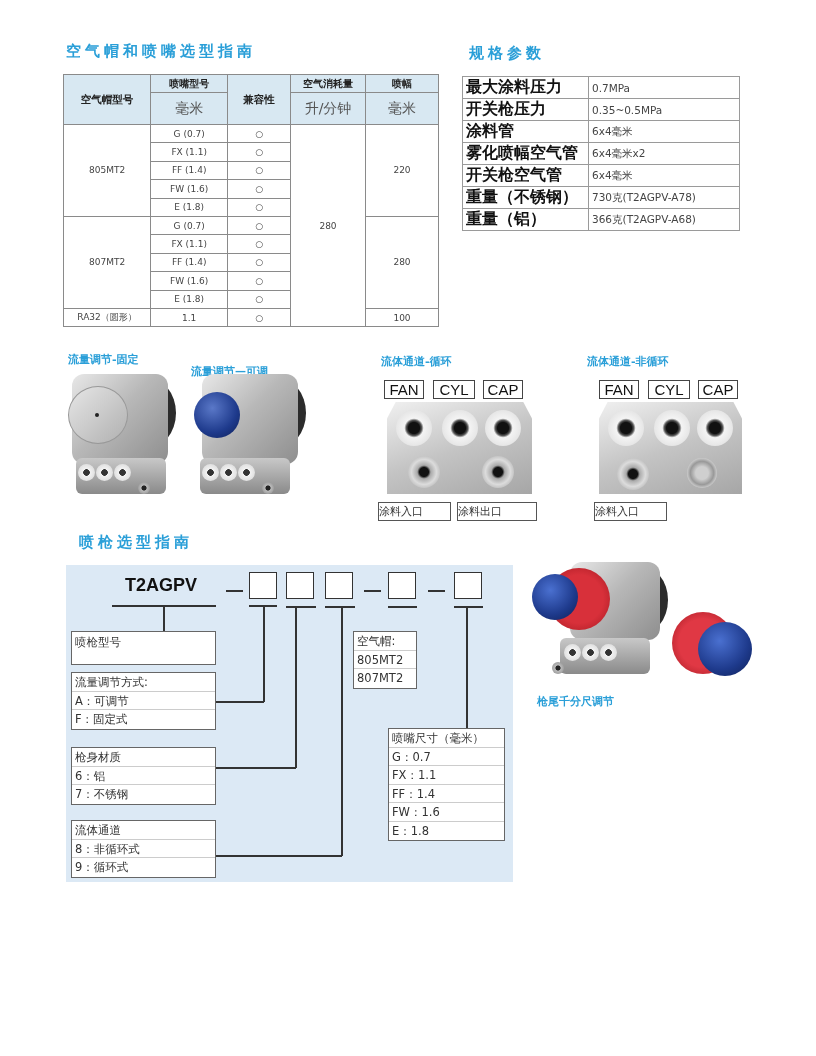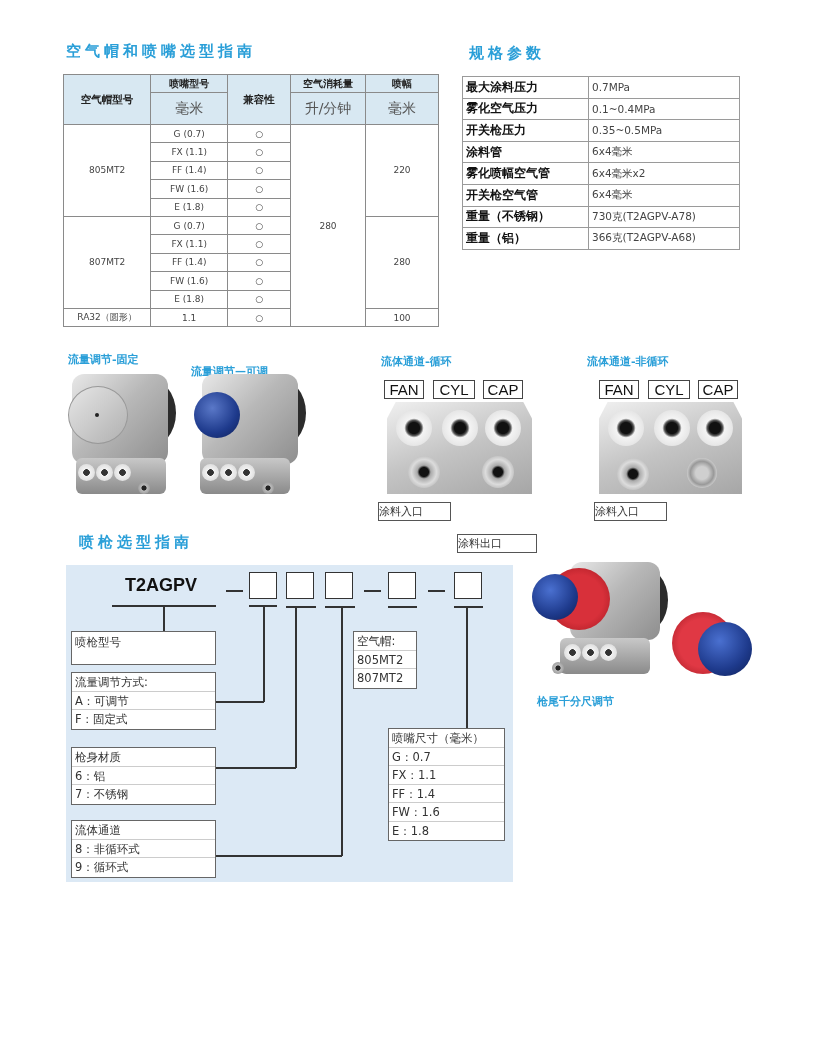--- a/index.html
+++ b/index.html
@@ -12,21 +12,21 @@
     #capTable { position: absolute; left: 63px; top: 74px; width: 376px; border-collapse: collapse; font-size: 9px; color: #444; }
     #capTable td, #capTable th { border: 1px solid #8a8a8a; text-align: center; height: 18.4px; padding: 0; font-weight: normal; }
     #capTable thead th { background: #d8e8f2; color: #222; }
     #capTable thead th.big { font-size: 10.5px; font-weight: bold; }
     #capTable thead th.sub { font-size: 14px; color: #555; height: 32px; }
     #capTable thead th.h1 { font-size: 10px; font-weight: bold; height: 18px; }
 
     
     #specTable { position: absolute; left: 462px; top: 76px; width: 278px; border-collapse: collapse; }
     #specTable td { border: 1px solid #9a9a9a; height: 21.6px; padding: 0 3px; }
-    #specTable td.k { font-weight: bold; font-size: 12px; color: #111; width: 126px; }
+    #specTable td.k { font-weight: bold; font-size: 16px; color: #111; width: 126px; }
     #specTable td.v { font-size: 10.5px; color: #444; }
 
     
     .caption { position: absolute; color: #2a9fd8; font-weight: bold; font-size: 11px; }
 
     
     .gun { position: absolute; }
     .gun .body { position: absolute; background: linear-gradient(135deg,#e8e8e8 0%,#b8b8b8 45%,#8e8e8e 100%); border-radius: 12px; }
     .gun .back { position: absolute; background: #2c2c2c; border-radius: 50%; }
     .gun .cap { position: absolute; border-radius: 50%; }
@@ -127,24 +127,20 @@
     </tr>
   </tbody>
 </table>
 
 <div class="section-title" style="left:469px;top:44px;">规格参数</div>
 <table id="specTable">
   <tbody>
       <tr>
         <td class="k">最大涂料压力</td>
         <td class="v">0.7MPa</td>
-      </tr>
-  <tr>
-        <td class="k">雾化空气压力</td>
-        <td class="v">0.1~0.4MPa</td>
       </tr>
   <tr>
         <td class="k">开关枪压力</td>
         <td class="v">0.35~0.5MPa</td>
       </tr>
   <tr>
         <td class="k">涂料管</td>
         <td class="v">6x4毫米</td>
       </tr>
   <tr>
@@ -197,21 +193,21 @@
   <div class="lbl" style="left:4px;top:2px;width:40px;">FAN</div>
   <div class="lbl" style="left:53px;top:2px;width:42px;">CYL</div>
   <div class="lbl" style="left:103px;top:2px;width:40px;">CAP</div>
   <div class="plate" style="left:7px;top:24px;width:145px;height:92px;"></div>
   <div class="port" style="left:16px;top:32px;"></div>
   <div class="port" style="left:62px;top:32px;"></div>
   <div class="port" style="left:105px;top:32px;"></div>
   <div class="inlet" style="left:28px;top:78px;"></div>
   <div class="inlet" style="left:102px;top:78px;"></div>
   <div class="lbl2" style="left:-2px;top:124px;width:73px;">涂料入口</div>
-  <div class="lbl2" style="left:77px;top:124px;width:80px;margin-top:32px;">涂料出口</div>
+  <div class="lbl2" style="left:77px;top:124px;width:80px;">涂料出口</div>
 </div>
 
 <div class="caption" style="left:587px;top:354px;">流体通道-非循环</div>
 <div class="manifold" style="left:594px;top:378px;width:150px;height:145px;">
   <div class="lbl" style="left:5px;top:2px;width:40px;">FAN</div>
   <div class="lbl" style="left:54px;top:2px;width:42px;">CYL</div>
   <div class="lbl" style="left:104px;top:2px;width:40px;">CAP</div>
   <div class="plate" style="left:5px;top:24px;width:143px;height:92px;"></div>
   <div class="port" style="left:14px;top:32px;"></div>
   <div class="port" style="left:60px;top:32px;"></div>

